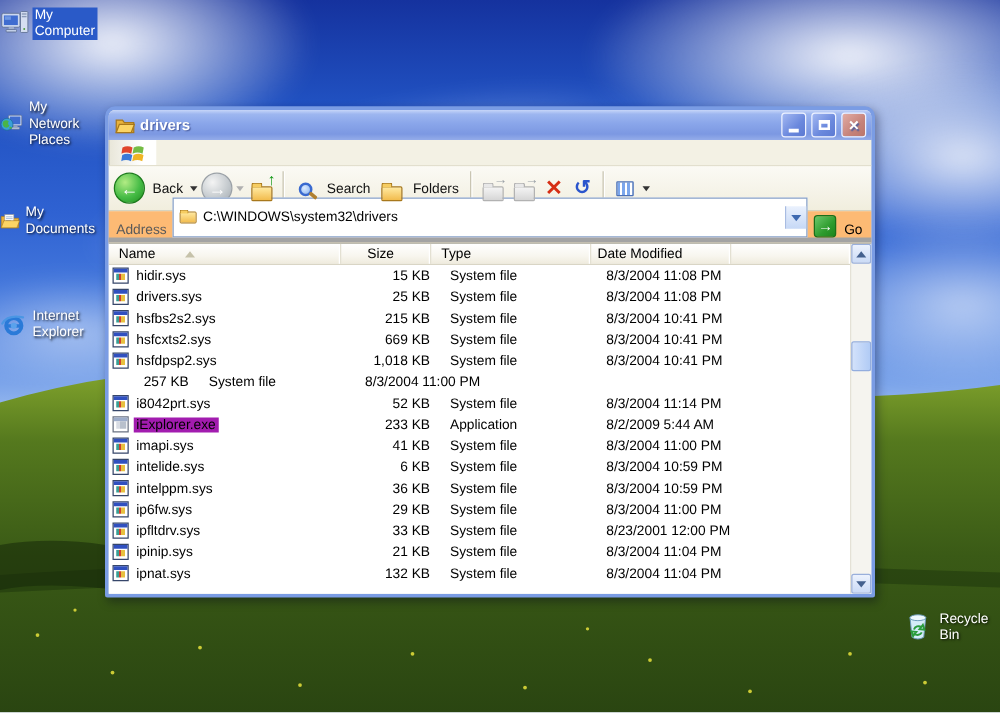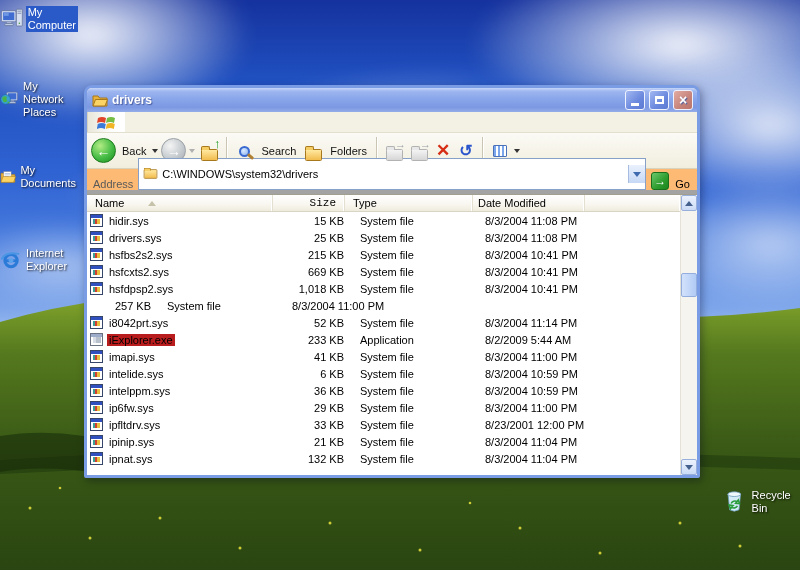--- a/index.html
+++ b/index.html
@@ -97,32 +97,32 @@
     background:linear-gradient(135deg,#6cc86c,#2d9c2d 60%,#1d851d); color:#fff; font-weight:bold; font-size:12px;
     display:flex; align-items:center; justify-content:center; line-height:1; }
   .go-label { color:#000; padding:0 4px 0 1px; }
 
   .content { flex:1; display:flex; border-top:1px solid #a29f8f; background:#fff; overflow:hidden; }
   .main-col { flex:1; display:flex; flex-direction:column; overflow:hidden; }
   .hdr { height:17px; flex:none; display:flex; font-size:11px; color:#000;
     background:linear-gradient(180deg,#ffffff,#f8f6ef 60%,#efebdd); border-bottom:1px solid #d9d5c5; }
   .hcell { display:flex; align-items:center; border-right:1px solid #e3e0d2; box-shadow:inset -1px 0 0 #fff; }
   .h-name { width:186px; padding-left:8px; }
-  .h-size { width:72px; justify-content:flex-end; padding-right:8px;font-family:Liberation Mono, monospace; }
+  .h-size { width:72px; justify-content:center; padding-right:8px; }
   .h-type { width:128px; padding-left:8px; }
   .h-date { width:112px; padding-left:5px; }
   .h-fill { flex:1; border-right:none; }
   .sort-up { width:0; height:0; border-left:4px solid transparent; border-right:4px solid transparent;
     border-bottom:5px solid #c6c2aa; margin-left:24px; }
 
   .file-list { flex:1; overflow:hidden; }
   .file-row { display:flex; height:17px; align-items:center; font-size:11px; color:#000; }
   .c-name { width:193px; display:flex; align-items:center; gap:4px; padding-left:3px; }
   .fname { padding:0 2px; white-space:nowrap; }
-  .fname.selected { background:#b91c1c; }
+  .fname.selected { background:#a21caf; }
   .c-size { width:72px; text-align:right; padding-right:8px; }
   .c-type { width:128px; padding-left:8px; }
   .c-date { width:112px; padding-left:5px; }
   .fi { width:13px; height:13px; border:1px solid #36466a; background:#fff; position:relative; flex:none; }
   .fi::before { content:''; position:absolute; top:0; left:0; right:0; height:3px; background:#3050c0; }
   .fi::after  { content:''; position:absolute; bottom:2px; left:2px; width:7px; height:5px;
     background:linear-gradient(90deg,#3aa096 0 2px,#d04030 2px 4px,#e8c040 4px 7px); }
   .fi.app { border-color:#6a7282; }
   .fi.app::before { background:#9cacca; }
   .fi.app::after  { width:8px; height:6px; background:linear-gradient(90deg,#d8dce4 0 3px,#b8c0cc 3px 8px); }

